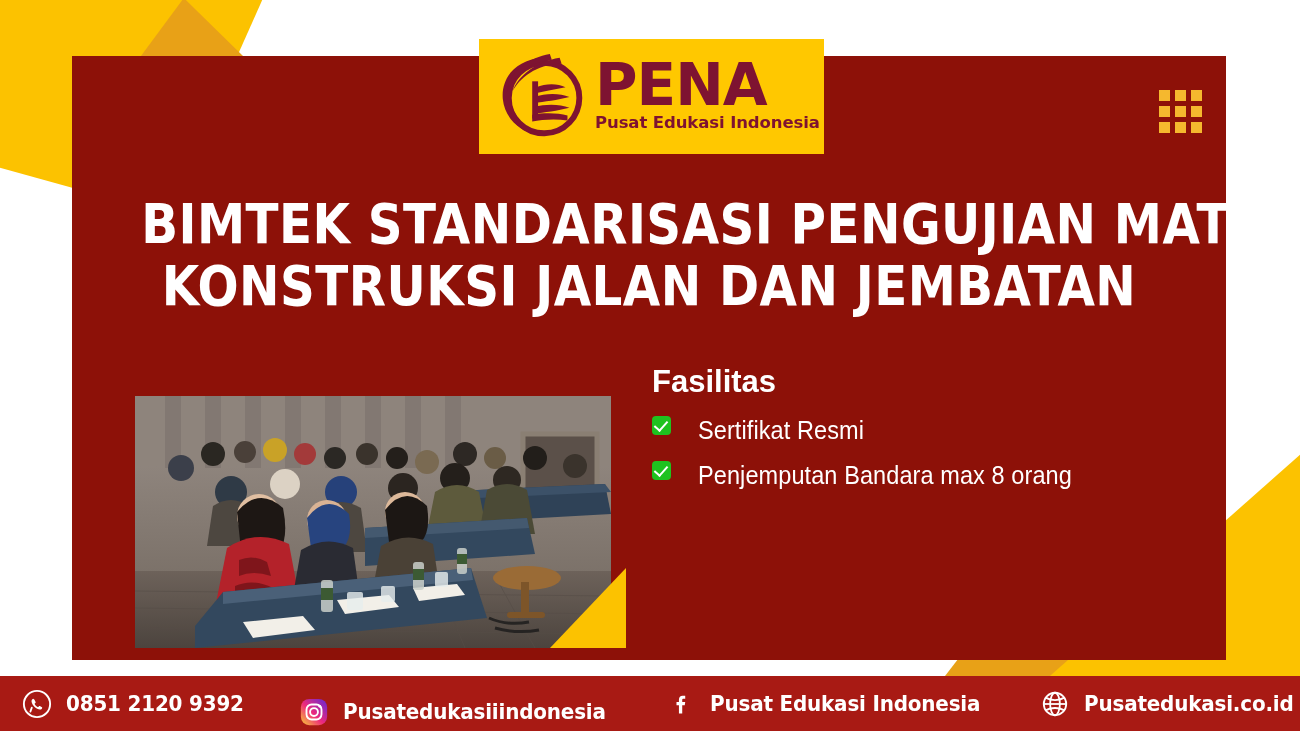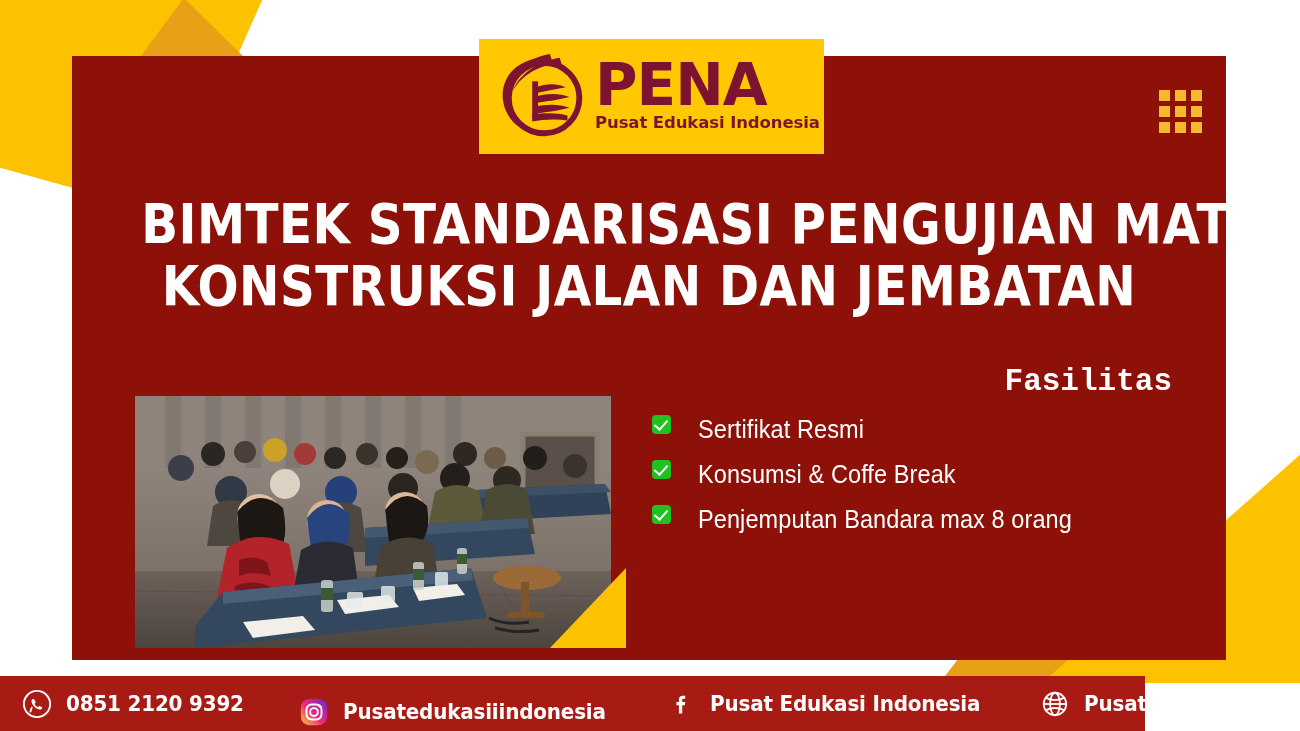--- a/index.html
+++ b/index.html
@@ -121,25 +121,24 @@
     left:478px; top:512px;
     width:76px; height:80px;
     background:#FCC200;
     clip-path: polygon(100% 0, 100% 100%, 0 100%);
   }
 
   
   #facilities { position:absolute; left:580px; top:308px; width:520px; }
   #fac-title {
     color:#ffffff;
-    font-family:Liberation Mono, monospace;
+    font-family:Liberation Sans, sans-serif;
     font-weight:bold;
     font-size:31px;
     margin-bottom:16px;
-    text-align:right;
   }
   .fac-row { display:flex; align-items:flex-start; margin-bottom:16px; }
   .fac-check {
     width:19px; height:19px; flex:0 0 19px;
     background:#1FC21F; border-radius:4px;
     position:relative;
   }
   .fac-check::after {
     content:""; position:absolute;
     left:5px; top:2px; width:6px; height:11px;
@@ -152,21 +151,21 @@
     font-family:"Liberation Sans", sans-serif;
     font-size:25px;
     letter-spacing:0.1px;
     transform:scaleX(0.94);
     transform-origin:left center;
   }
 
   
   #footer {
     position:absolute;
-    left:0; bottom:0; width:1145px; height:55px;
+    left:0; bottom:0; width:1300px; height:55px;
     background:#A81A14;
     display:flex; align-items:center;
   }
   .contact { display:flex; align-items:center; color:#ffffff; }
   .contact .ci { flex:0 0 auto; display:flex; align-items:center; justify-content:center; }
   .contact .ctext {
     margin-left:14px;
     font-family:"DejaVu Sans", sans-serif;
     font-weight:bold;
     font-size:21px;
@@ -362,24 +361,20 @@
 
     <div id="facilities">
       <div id="fac-title">Fasilitas</div>
 
       <div class="fac-row">
         <span class="fac-check"></span>
         <span class="fac-label">Sertifikat Resmi</span>
       </div>
       <div class="fac-row">
         <span class="fac-check"></span>
-        <span class="fac-label">Konsumsi &amp; Coffe Break</span>
-      </div>
-      <div class="fac-row">
-        <span class="fac-check"></span>
         <span class="fac-label">Penjemputan Bandara max 8 orang</span>
       </div>
     </div>
 
   </div>
 
   <div id="footer">
 
     <div class="contact" id="c-wa">
       <span class="ci">

